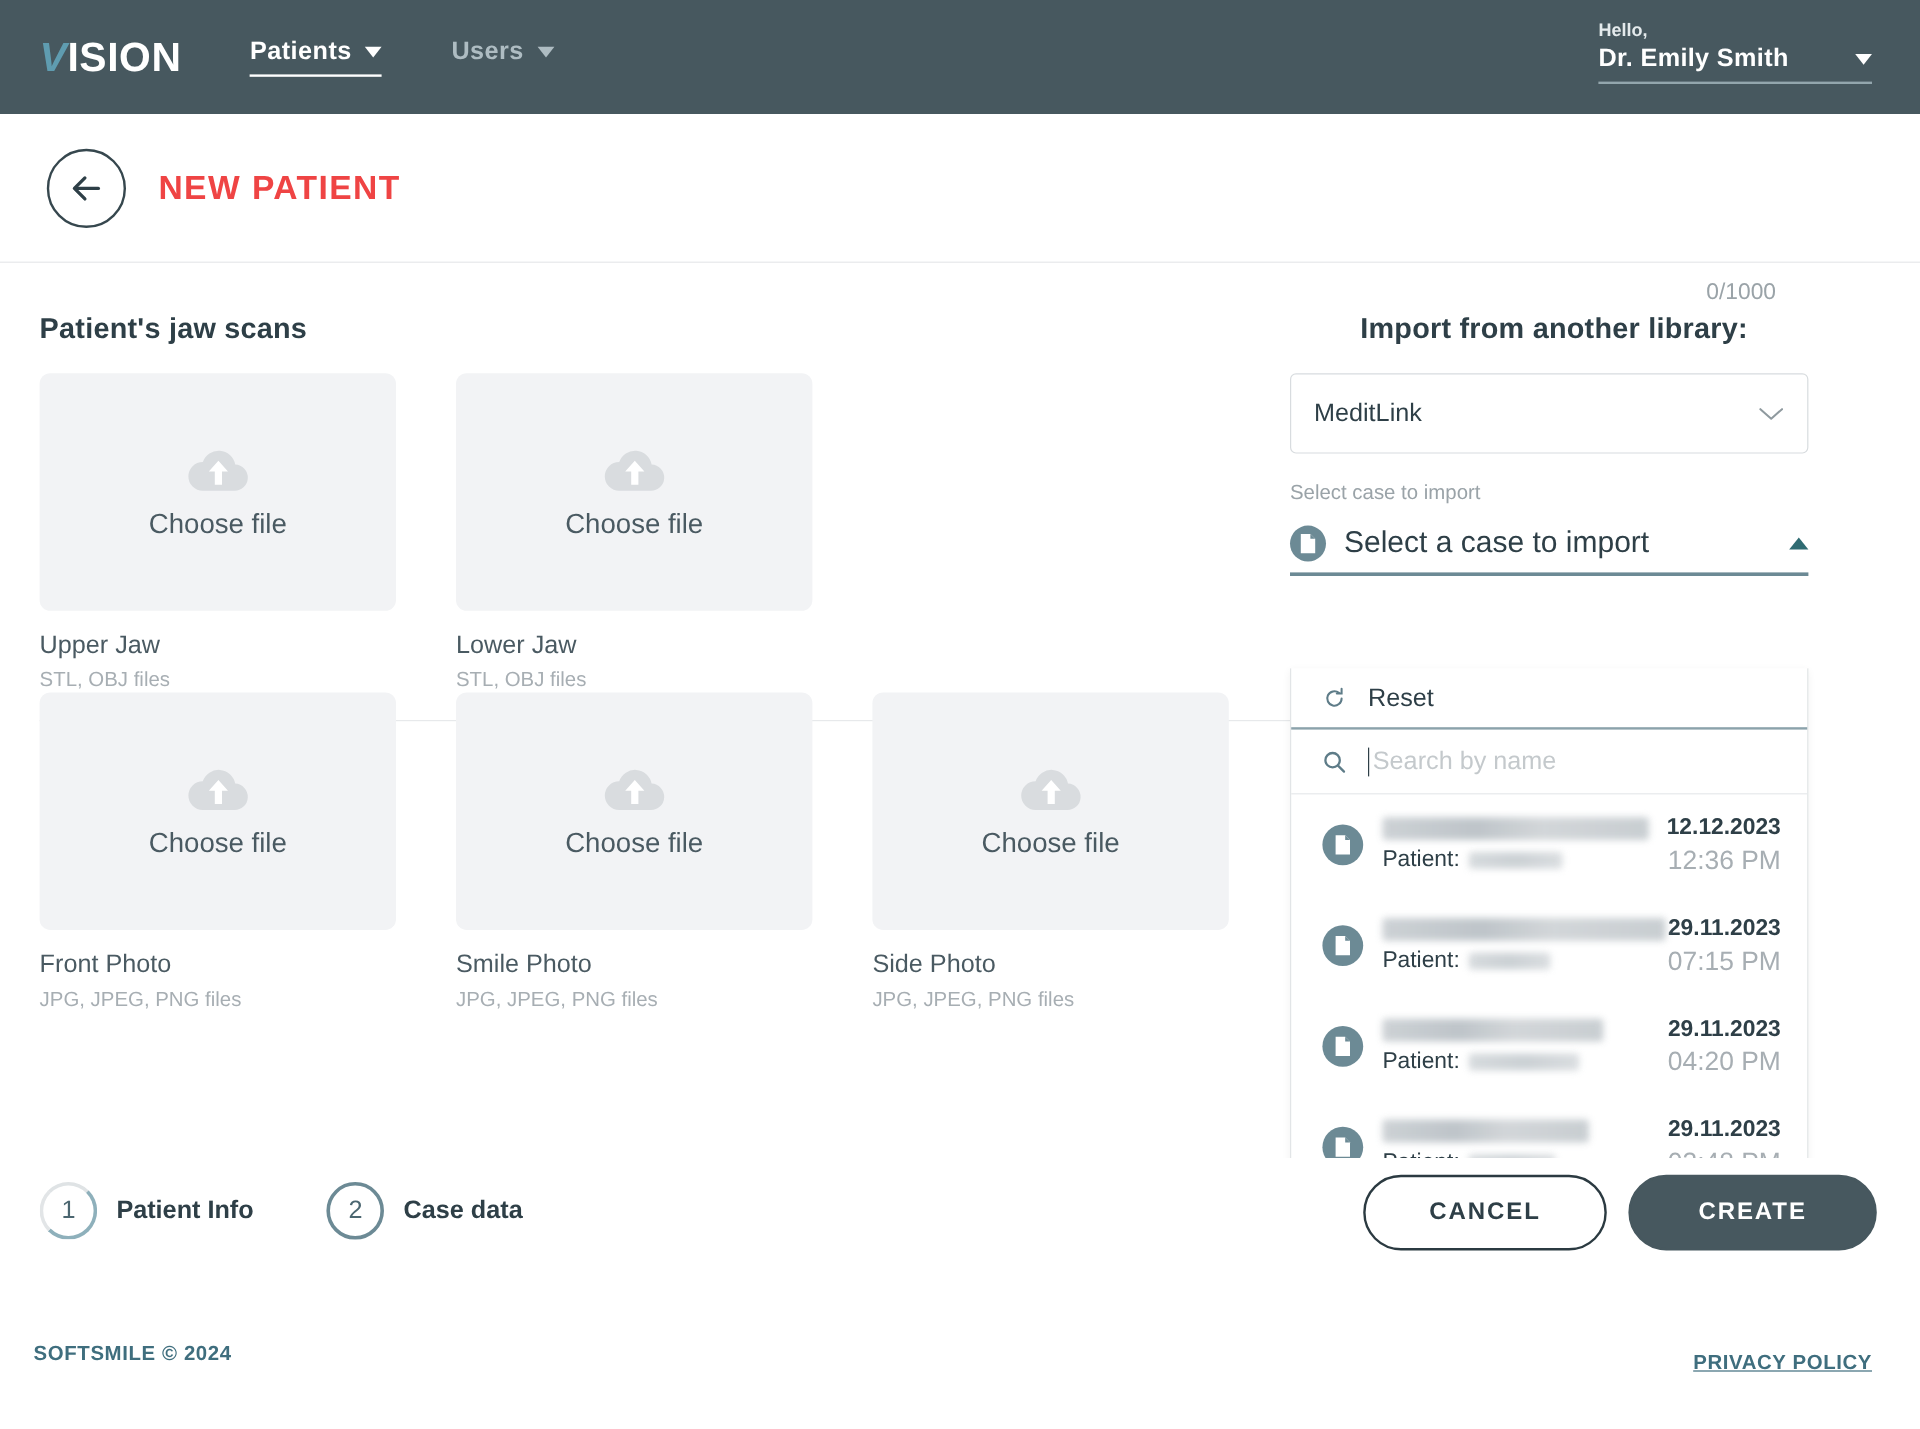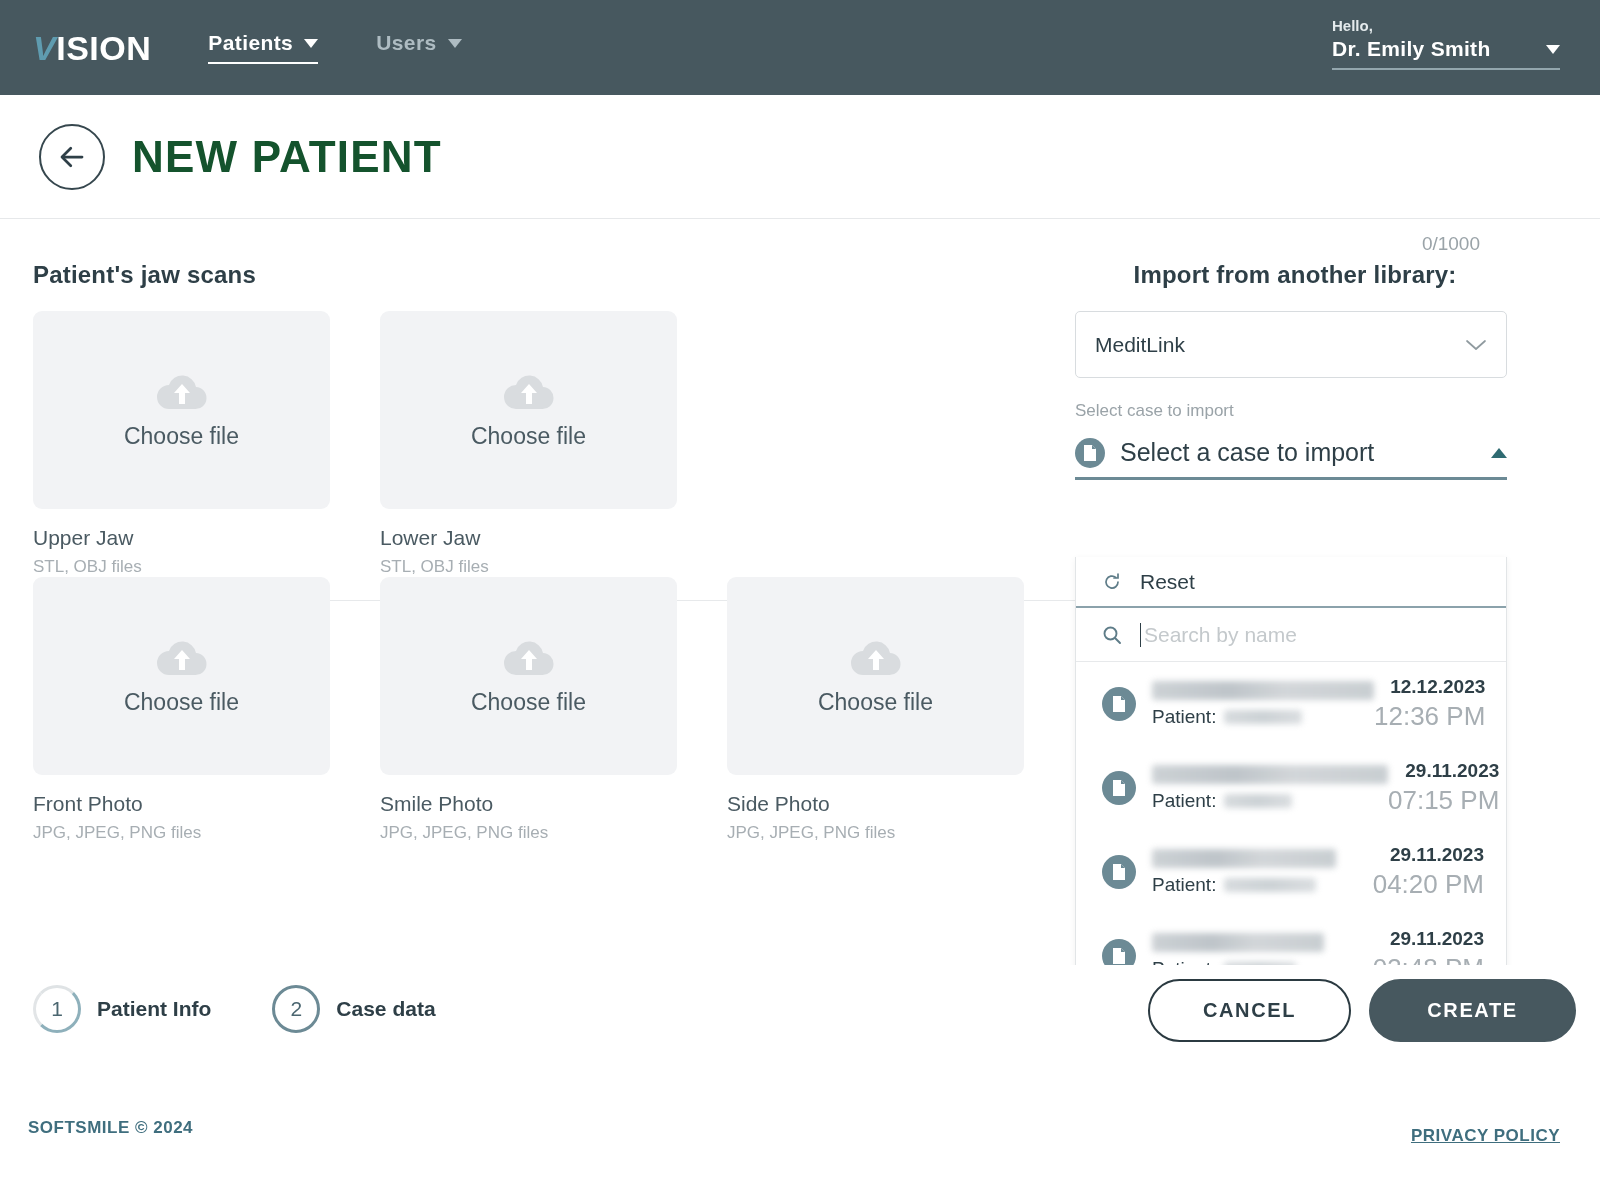--- a/index.html
+++ b/index.html
@@ -63,22 +63,22 @@
     background: #ffffff; display: flex; align-items: center;
     border-bottom: 1px solid #e6e8ea;
   }
   .back-btn {
     margin-left: 39px; width: 66px; height: 66px; border-radius: 50%;
     border: 2px solid #36474e; display: flex; align-items: center;
     justify-content: center; cursor: pointer; flex: 0 0 auto;
   }
   .back-arrow { width: 30px; height: 30px; }
   .page-title {
-    margin-left: 27px; font-size: 44px; font-weight: 700;
-    color: #14532d; letter-spacing: 1.2px;
+    margin-left: 27px; font-size: 28px; font-weight: 700;
+    color: #ef4444; letter-spacing: 1.2px;
   }
 
   
   .content { position: absolute; left: 0; top: 219px; width: 1600px; height: 972px; }
 
   .counter {
     position: absolute; right: 120px; top: 14px;
     font-size: 19px; color: #9aa3a8;
   }
 
@@ -178,21 +178,21 @@
   }
   .dd-patient-row { display: flex; align-items: center; gap: 8px; }
   .dd-patient-label { font-size: 19px; color: #2e3f47; font-weight: 400; }
   .dd-patient-value {
     height: 14px; width: 100px; border-radius: 3px;
     background: linear-gradient(90deg,#d2d7da,#c6ccd0 50%,#d6dadd);
     filter: blur(3px); opacity: 0.9;
   }
   .dd-item-right { text-align: right; flex: 0 0 auto; }
   .dd-date { font-size: 19px; color: #2e3f47; font-weight: 700; }
-  .dd-time { font-size: 26px; color: #a7aeb3; margin-top: 3px; }
+  .dd-time { font-size: 22px; color: #a7aeb3; margin-top: 3px; }
 
   
   .footer {
     position: absolute; left: 0; bottom: 0; width: 1600px; height: 226px;
     background: #ffffff;
   }
   .steps {
     position: absolute; left: 33px; top: 20px; display: flex;
     align-items: center; gap: 61px;
   }
@@ -200,21 +200,21 @@
   .step-circle {
     width: 48px; height: 48px; border-radius: 50%;
     display: flex; align-items: center; justify-content: center;
     font-size: 21px; color: #4b6670; flex: 0 0 auto;
   }
   .step-circle.s1 { border: 3px solid #8eb0bb; border-left-color: #e2e5e7; border-top-color: #dfe3e5; }
   .step-circle.s2 { border: 3px solid #6c8a95; }
   .step-label { font-size: 21px; font-weight: 700; color: #2e3f47; }
 
   .footer-actions {
-    position: absolute; right: 24px; top: 14px; display: flex; gap: 18px;
+    position: absolute; right: 36px; top: 14px; display: flex; gap: 18px;
   }
   .btn {
     height: 63px; border-radius: 32px; display: flex; align-items: center;
     justify-content: center; font-size: 20px; font-weight: 700;
     letter-spacing: 1.6px; cursor: pointer;
   }
   .btn-cancel { width: 203px; background: #ffffff; border: 2px solid #2b3a41; color: #2e3f47; }
   .btn-create { width: 207px; background: #47585f; border: 2px solid #47585f; color: #ffffff; }
 
   .copyright {

